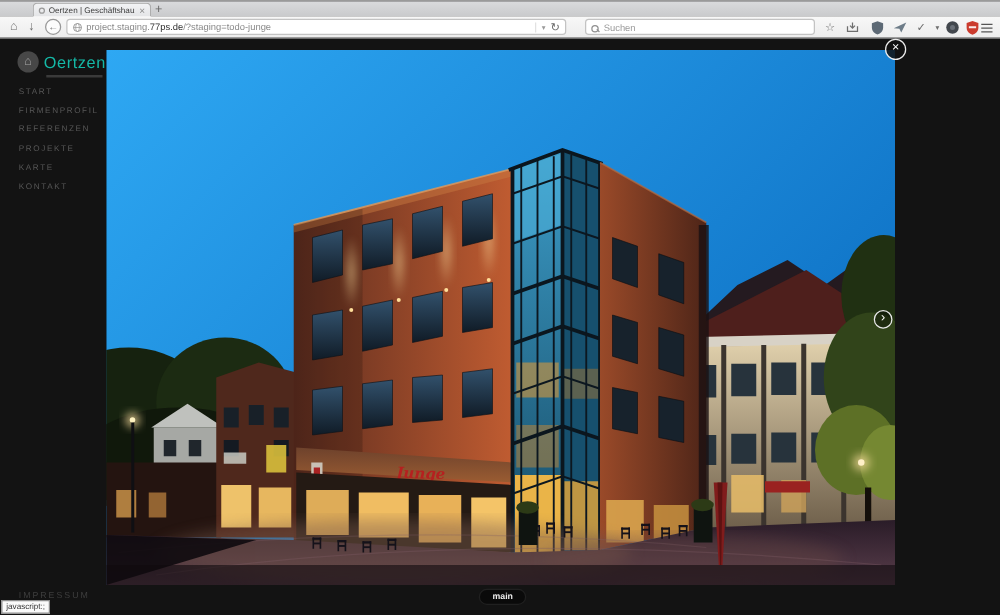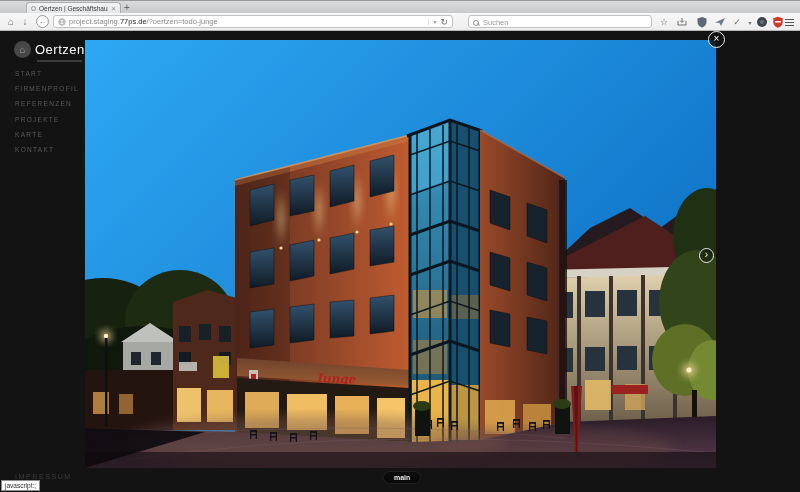--- a/index.html
+++ b/index.html
@@ -41,21 +41,21 @@
   .rico { position:absolute; top:3px; width:12px; height:12px; display:flex; align-items:center; justify-content:center;
           color:#6e6e6e; font-size:9px; }
   .menu-btn { position:absolute; left:785px; top:6px; width:9px; }
   .menu-btn i { display:block; height:1.3px; background:#555; margin-bottom:1.6px; }
 
   
   .content { position:absolute; left:0; top:31px; width:800px; height:461px; background:#131313; }
   .logo { position:absolute; left:14px; top:41px; display:flex; align-items:center; gap:4px; }
   .logo-circle { width:17px; height:17px; border-radius:50%; background:#474747; color:#a8a8a8;
                  display:flex; align-items:center; justify-content:center; font-size:10px; }
-  .logo-text { font-size:13px; color:#ffffff; letter-spacing:.5px; }
+  .logo-text { font-size:13px; color:#14b8a6; letter-spacing:.5px; }
   .logo-tagline { position:absolute; left:37px; top:60px; width:45px; height:2px; background:#3a3a3a; }
   .menu-item { position:absolute; left:15px; font-size:6.5px; color:#585858; letter-spacing:1.3px; }
   .impressum { position:absolute; left:15px; top:473px; font-size:7px; color:#3e3e3e; letter-spacing:1.6px; }
   .status-tooltip { position:absolute; left:1px; top:480px; background:#fafafa; border:1px solid #8d8d8d;
                     padding:1px 3px; font-size:6.5px; color:#333; }
 
   
   .lightbox-img { position:absolute; left:85px; top:40px; width:631px; height:428px; background:#000; }
   .lightbox-img svg { display:block; width:100%; height:100%; }
   .close-btn { position:absolute; left:708px; top:31px; width:17px; height:17px; border:1.5px solid #ededed;
@@ -85,21 +85,21 @@
     <span class="tbico" style="left:5px">⌂</span>
     <span class="tbico" style="left:19px">↓</span>
     <span class="backbtn">←</span>
 
     <div class="urlbar">
       <svg width="8" height="8" viewBox="0 0 8 8">
         <circle cx="4" cy="4" r="3.2" fill="none" stroke="#999" stroke-width="0.8"></circle>
         <ellipse cx="4" cy="4" rx="1.5" ry="3.2" fill="none" stroke="#999" stroke-width="0.6"></ellipse>
         <line x1="0.8" y1="4" x2="7.2" y2="4" stroke="#999" stroke-width="0.6"></line>
       </svg>
-      <span class="url-text"><span>project.staging.</span><b>77ps.de</b><span>/?oertzen=todo-junge</span></span>
+      <span class="url-text"><span>project.staging.</span><b>77ps.de</b><span>/?staging=todo-junge</span></span>
       <span class="url-right">
         <span class="url-caret">▾</span>
         <span class="url-reload">↻</span>
       </span>
     </div>
 
     <div class="searchbar">
       <span class="mag"></span>
       <input placeholder="Suchen" style="">
     </div>

